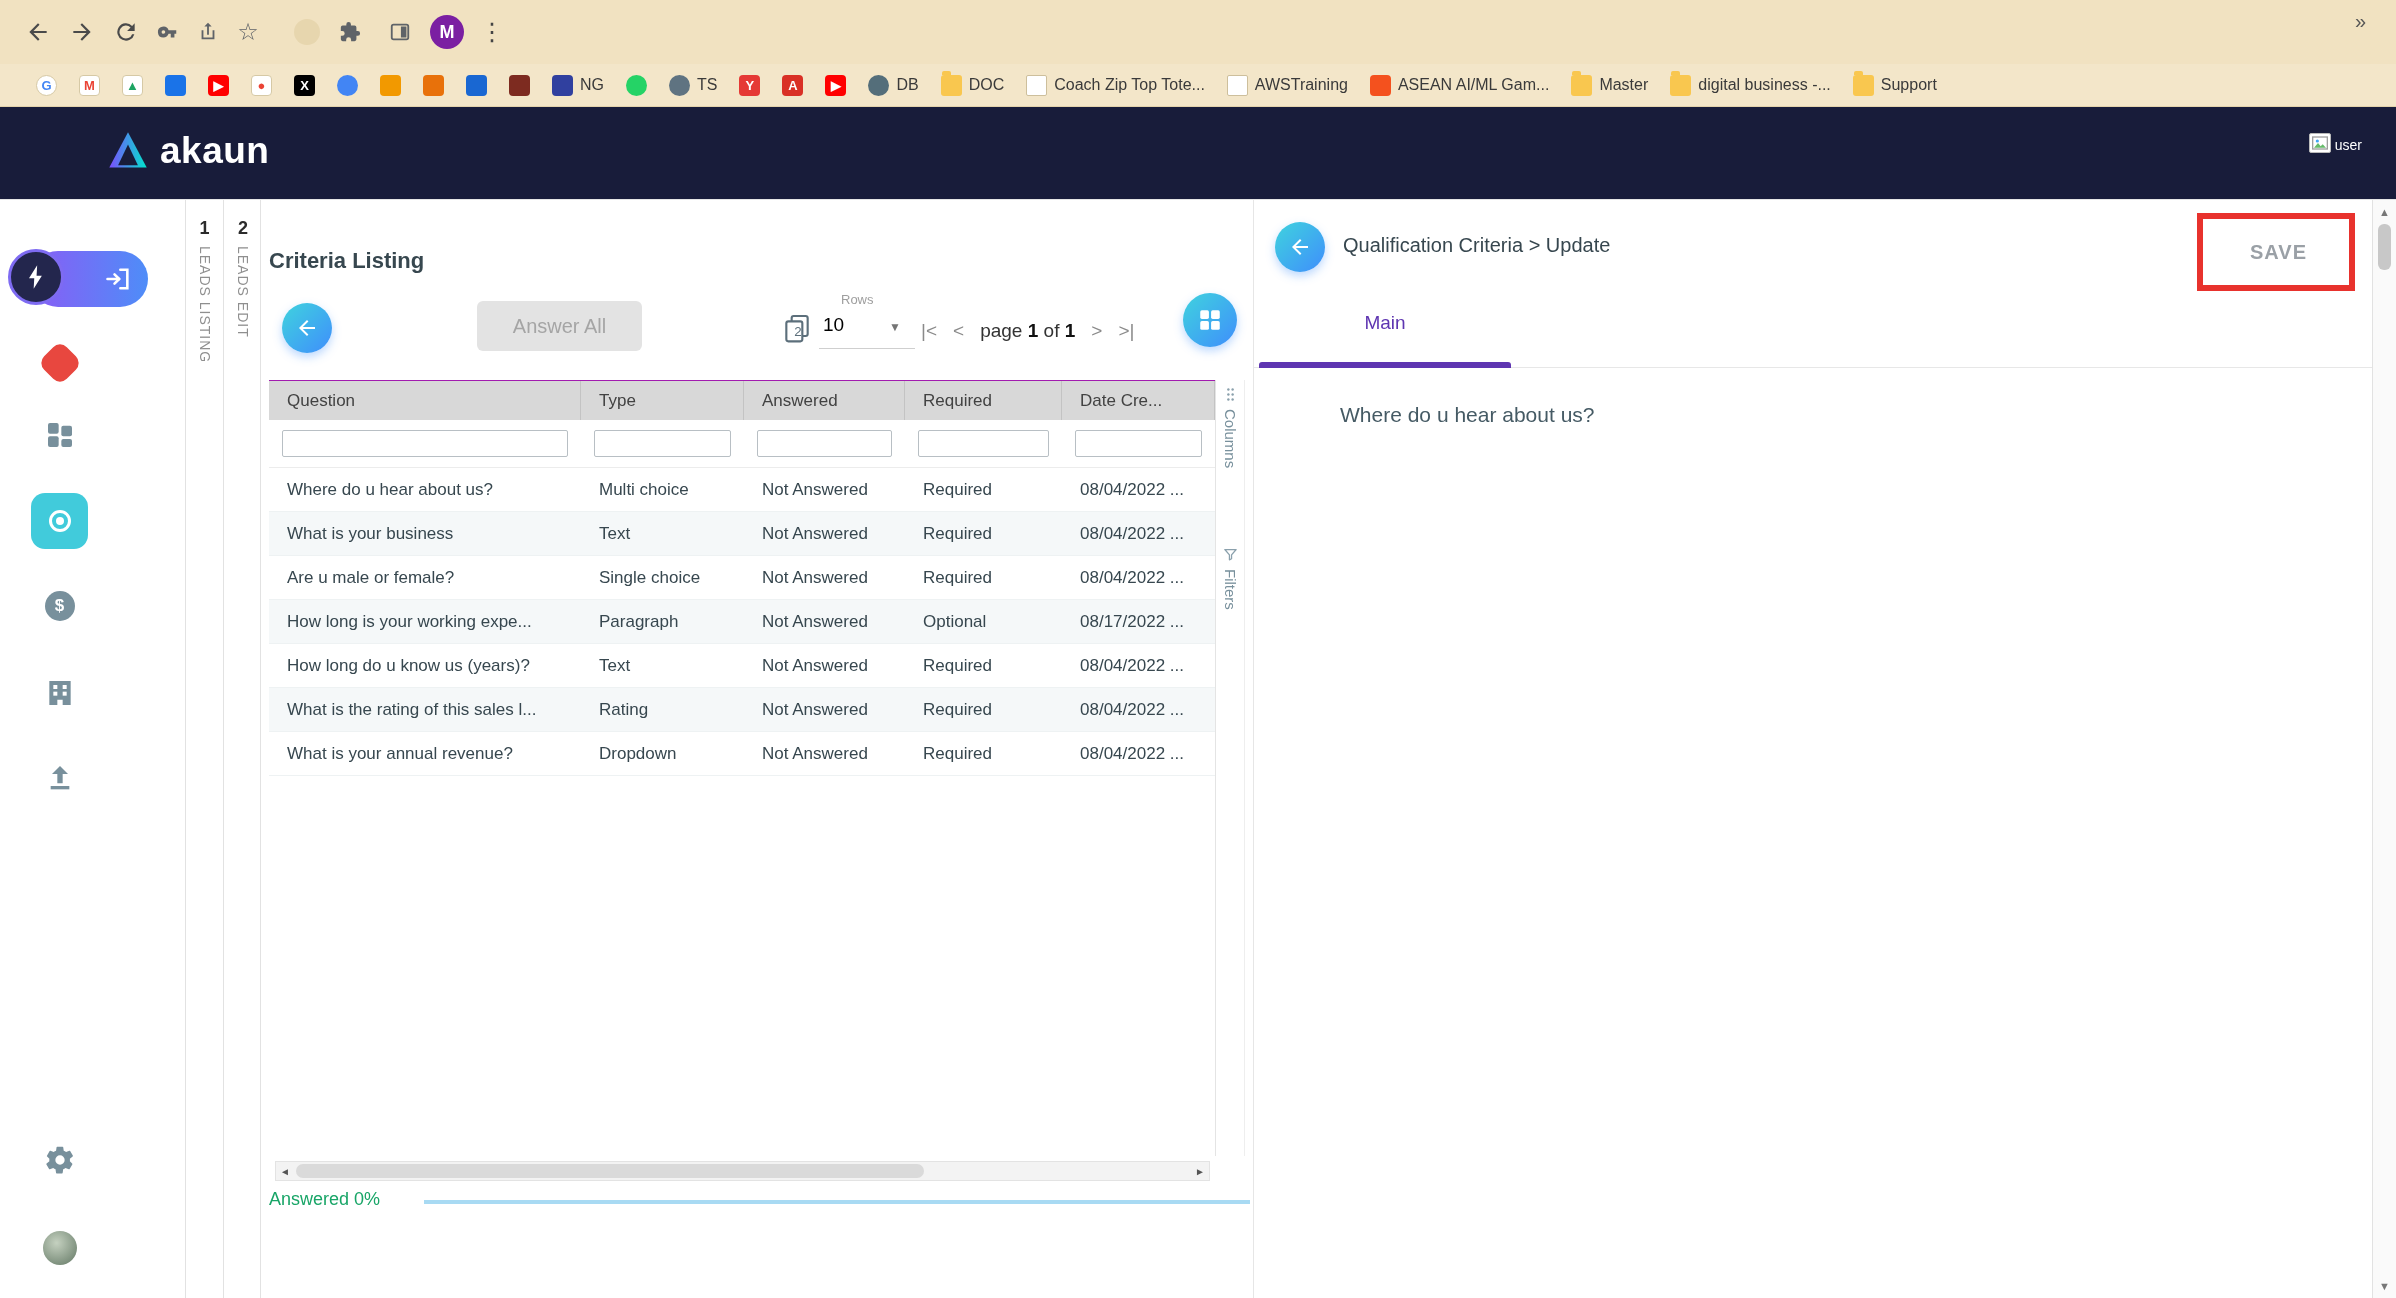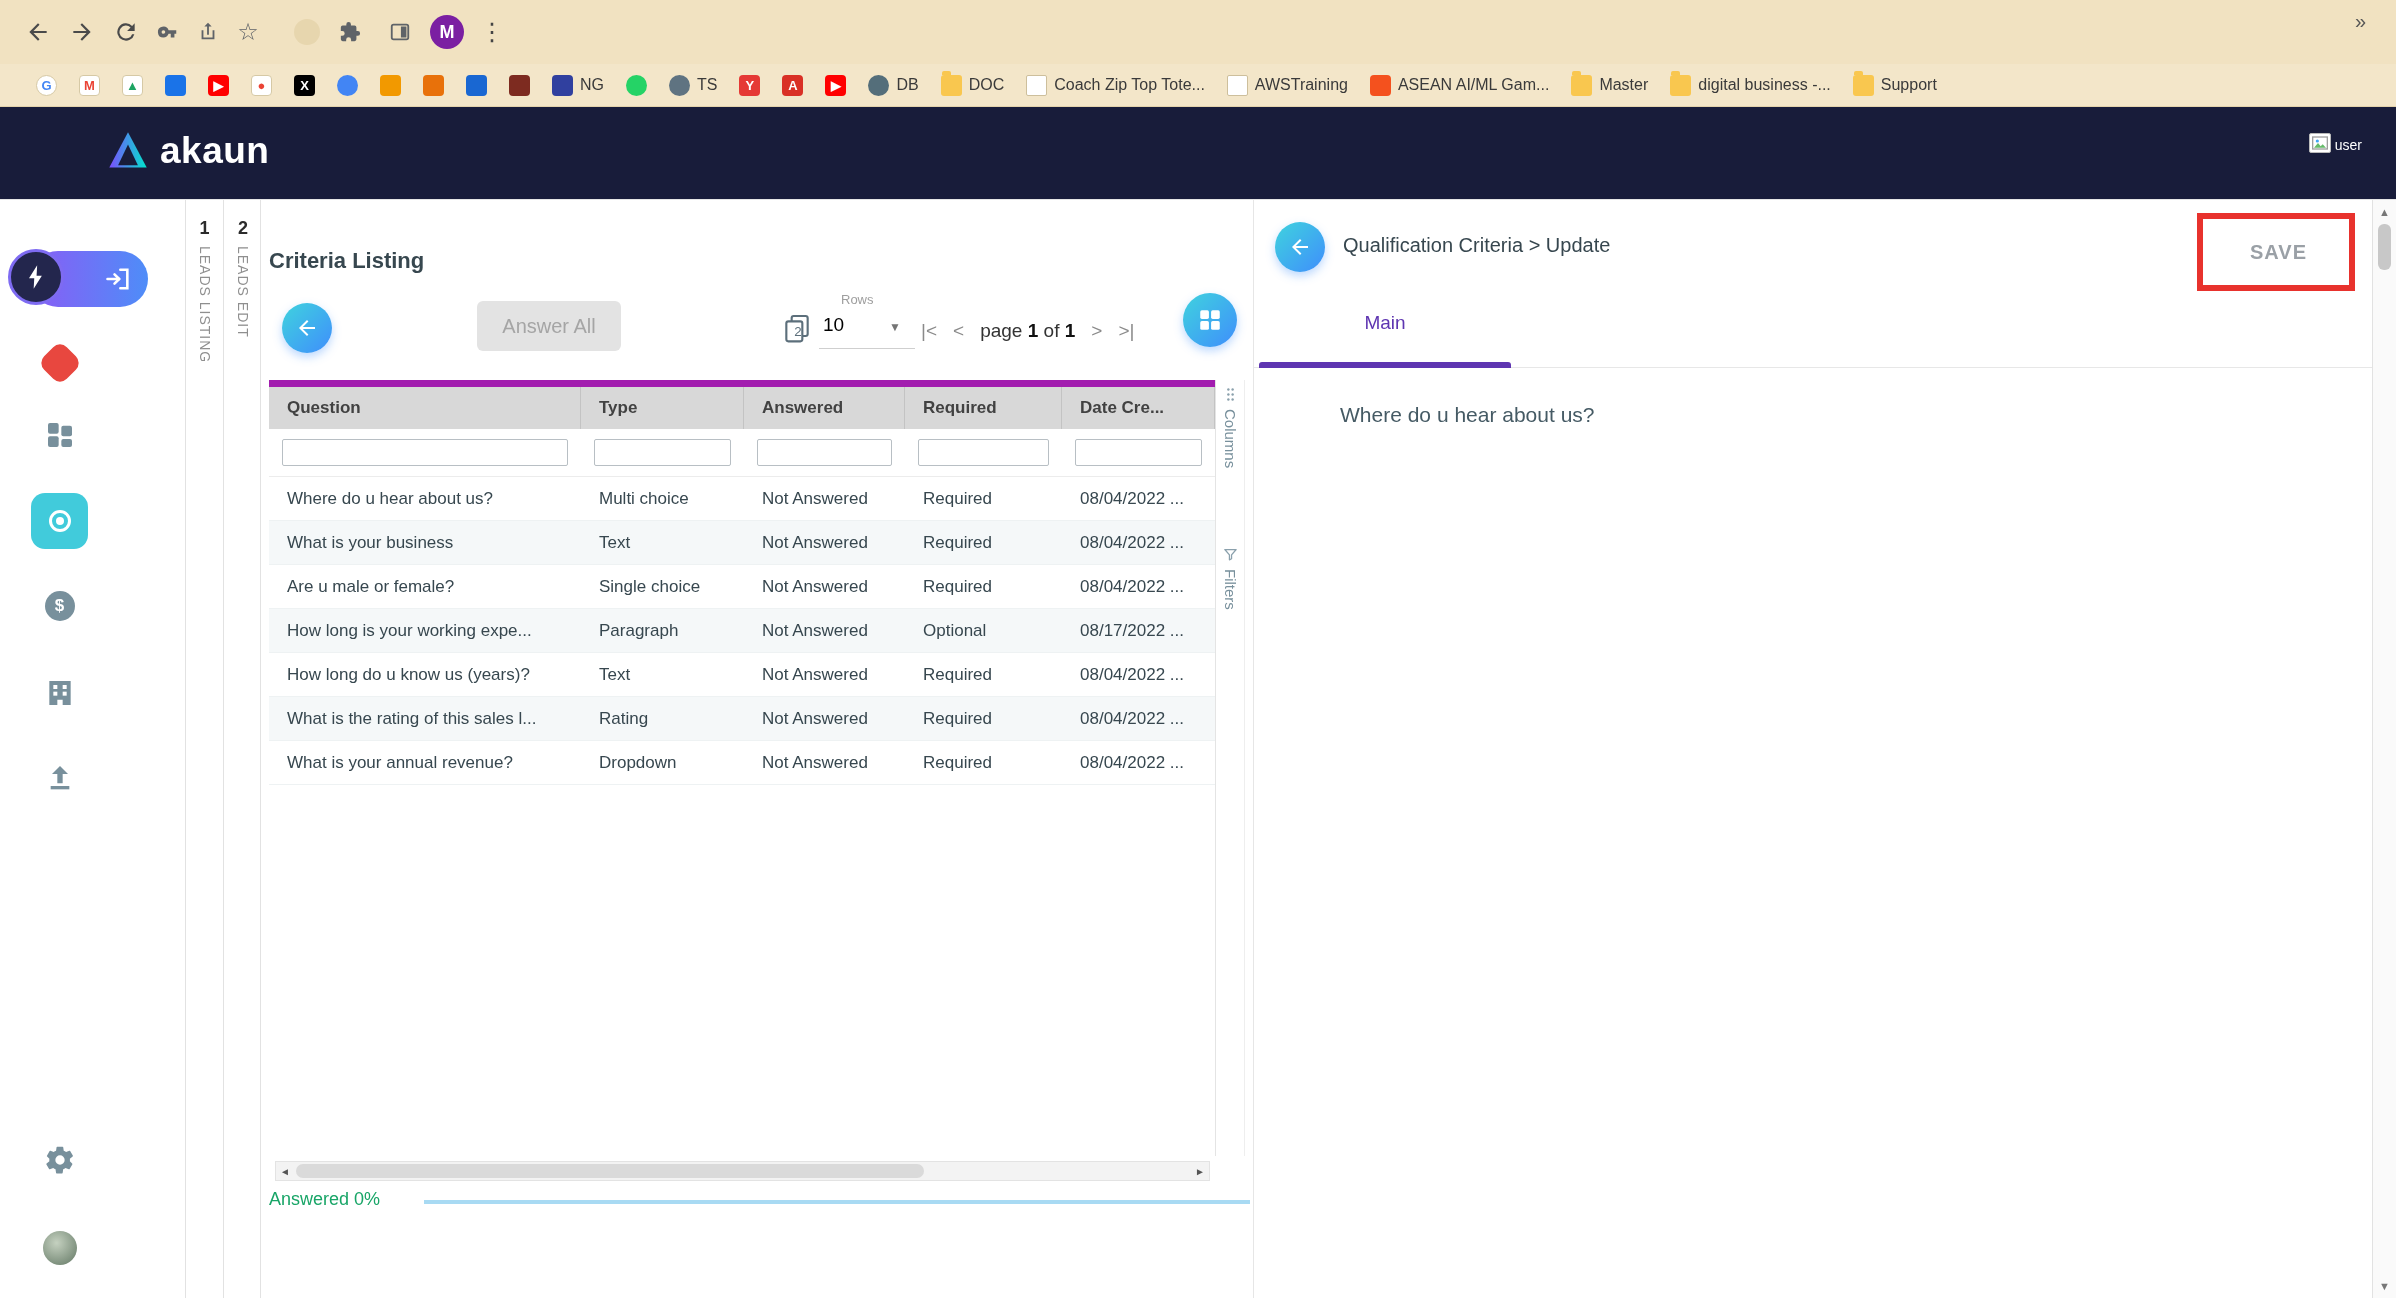--- a/index.html
+++ b/index.html
@@ -70,36 +70,36 @@
   .vtab.t2 { left:38px; }
   .vtab .num { position:absolute; top:18px; left:0; width:100%; text-align:center; font-size:18px; font-weight:700; color:#2b2b2b; }
   .vtab .vlabel { position:absolute; top:46px; left:50%; transform:translateX(-50%); writing-mode:vertical-rl; font-size:14px; color:#8f8f8f; letter-spacing:1px; white-space:nowrap; }
 
   
   .listing { position:absolute; left:261px; width:992px; top:0; bottom:0; background:#fff; }
   .panel-title { position:absolute; left:8px; top:48px; font-size:22px; font-weight:600; color:#37474f; }
   .circle-btn { position:absolute; width:50px; height:50px; border-radius:50%; background:linear-gradient(135deg,#3fd3de 0%,#3f8efc 100%); box-shadow:0 4px 10px rgba(63,142,252,.35); display:flex; align-items:center; justify-content:center; cursor:pointer; }
   .circle-btn svg { width:24px; height:24px; }
   .btn-back-listing { left:21px; top:103px; }
-  .btn-answer-all { position:absolute; left:216px; top:101px; width:144px; height:50px; background:#e3e3e3; color:#a5a5a5; border:none; border-radius:6px; font-size:20px; font-family:inherit; }
+  .btn-answer-all { position:absolute; left:216px; top:101px; width:165px; height:50px; background:#e3e3e3; color:#a5a5a5; border:none; border-radius:6px; font-size:20px; font-family:inherit; }
   .rows-widget { position:absolute; left:520px; top:90px; width:140px; height:64px; }
   .rows-ico { position:absolute; left:0; top:22px; width:32px; height:32px; }
   .rows-label { position:absolute; left:60px; top:2px; font-size:13px; color:#9e9e9e; }
   .rows-value { position:absolute; left:42px; top:24px; font-size:19px; color:#000000; }
   .rows-caret { position:absolute; left:108px; top:30px; font-size:12px; color:#757575; }
   .rows-underline { position:absolute; left:38px; top:58px; width:96px; height:1px; background:#cfcfcf; }
   .pagination { position:absolute; left:660px; top:120px; display:flex; align-items:center; gap:16px; font-size:19px; color:#8a8a8a; }
   .pagination .pg-txt { color:#333;text-align:center; }
   .pagination b { color:#111; font-weight:700; }
   .btn-grid { left:922px; top:93px; width:54px; height:54px; }
   .btn-grid svg { width:26px; height:26px; }
 
   .table { position:absolute; left:8px; top:180px; width:946px; }
   .t-row { display:grid; grid-template-columns:312px 163px 161px 157px 153px; align-items:center; }
-  .t-head { height:49px; background:#d8d8d8; border-top:7px solid #a21caf;font-weight:bold; }
+  .t-head { height:40px; background:#d8d8d8; border-top:1px solid #a21caf; }
   .t-head .th { font-size:17px; color:#424242; padding-left:18px; height:100%; display:flex; align-items:center; border-right:1px solid #c3c3c3; white-space:nowrap; overflow:hidden; }
   .t-filter { height:48px; background:#fff; border-bottom:1px solid #ececec; }
   .t-filter .fc { padding:0 13px; }
   .filter-input { width:100%; height:27px; border:1px solid #b8bfc4; border-radius:2px; background:#fff; font-family:inherit; font-size:15px; padding:0 6px; }
   .t-body .t-row { height:44px; border-bottom:1px solid #eef2f3; }
   .t-body .t-row:nth-of-type(even) { background:#f5f8f9; }
   .t-body .td { font-size:17px; color:#37474f; padding-left:18px; white-space:nowrap; overflow:hidden; }
   .req-required { color:#f2453d; }
   .req-optional { color:#37474f; }
 

